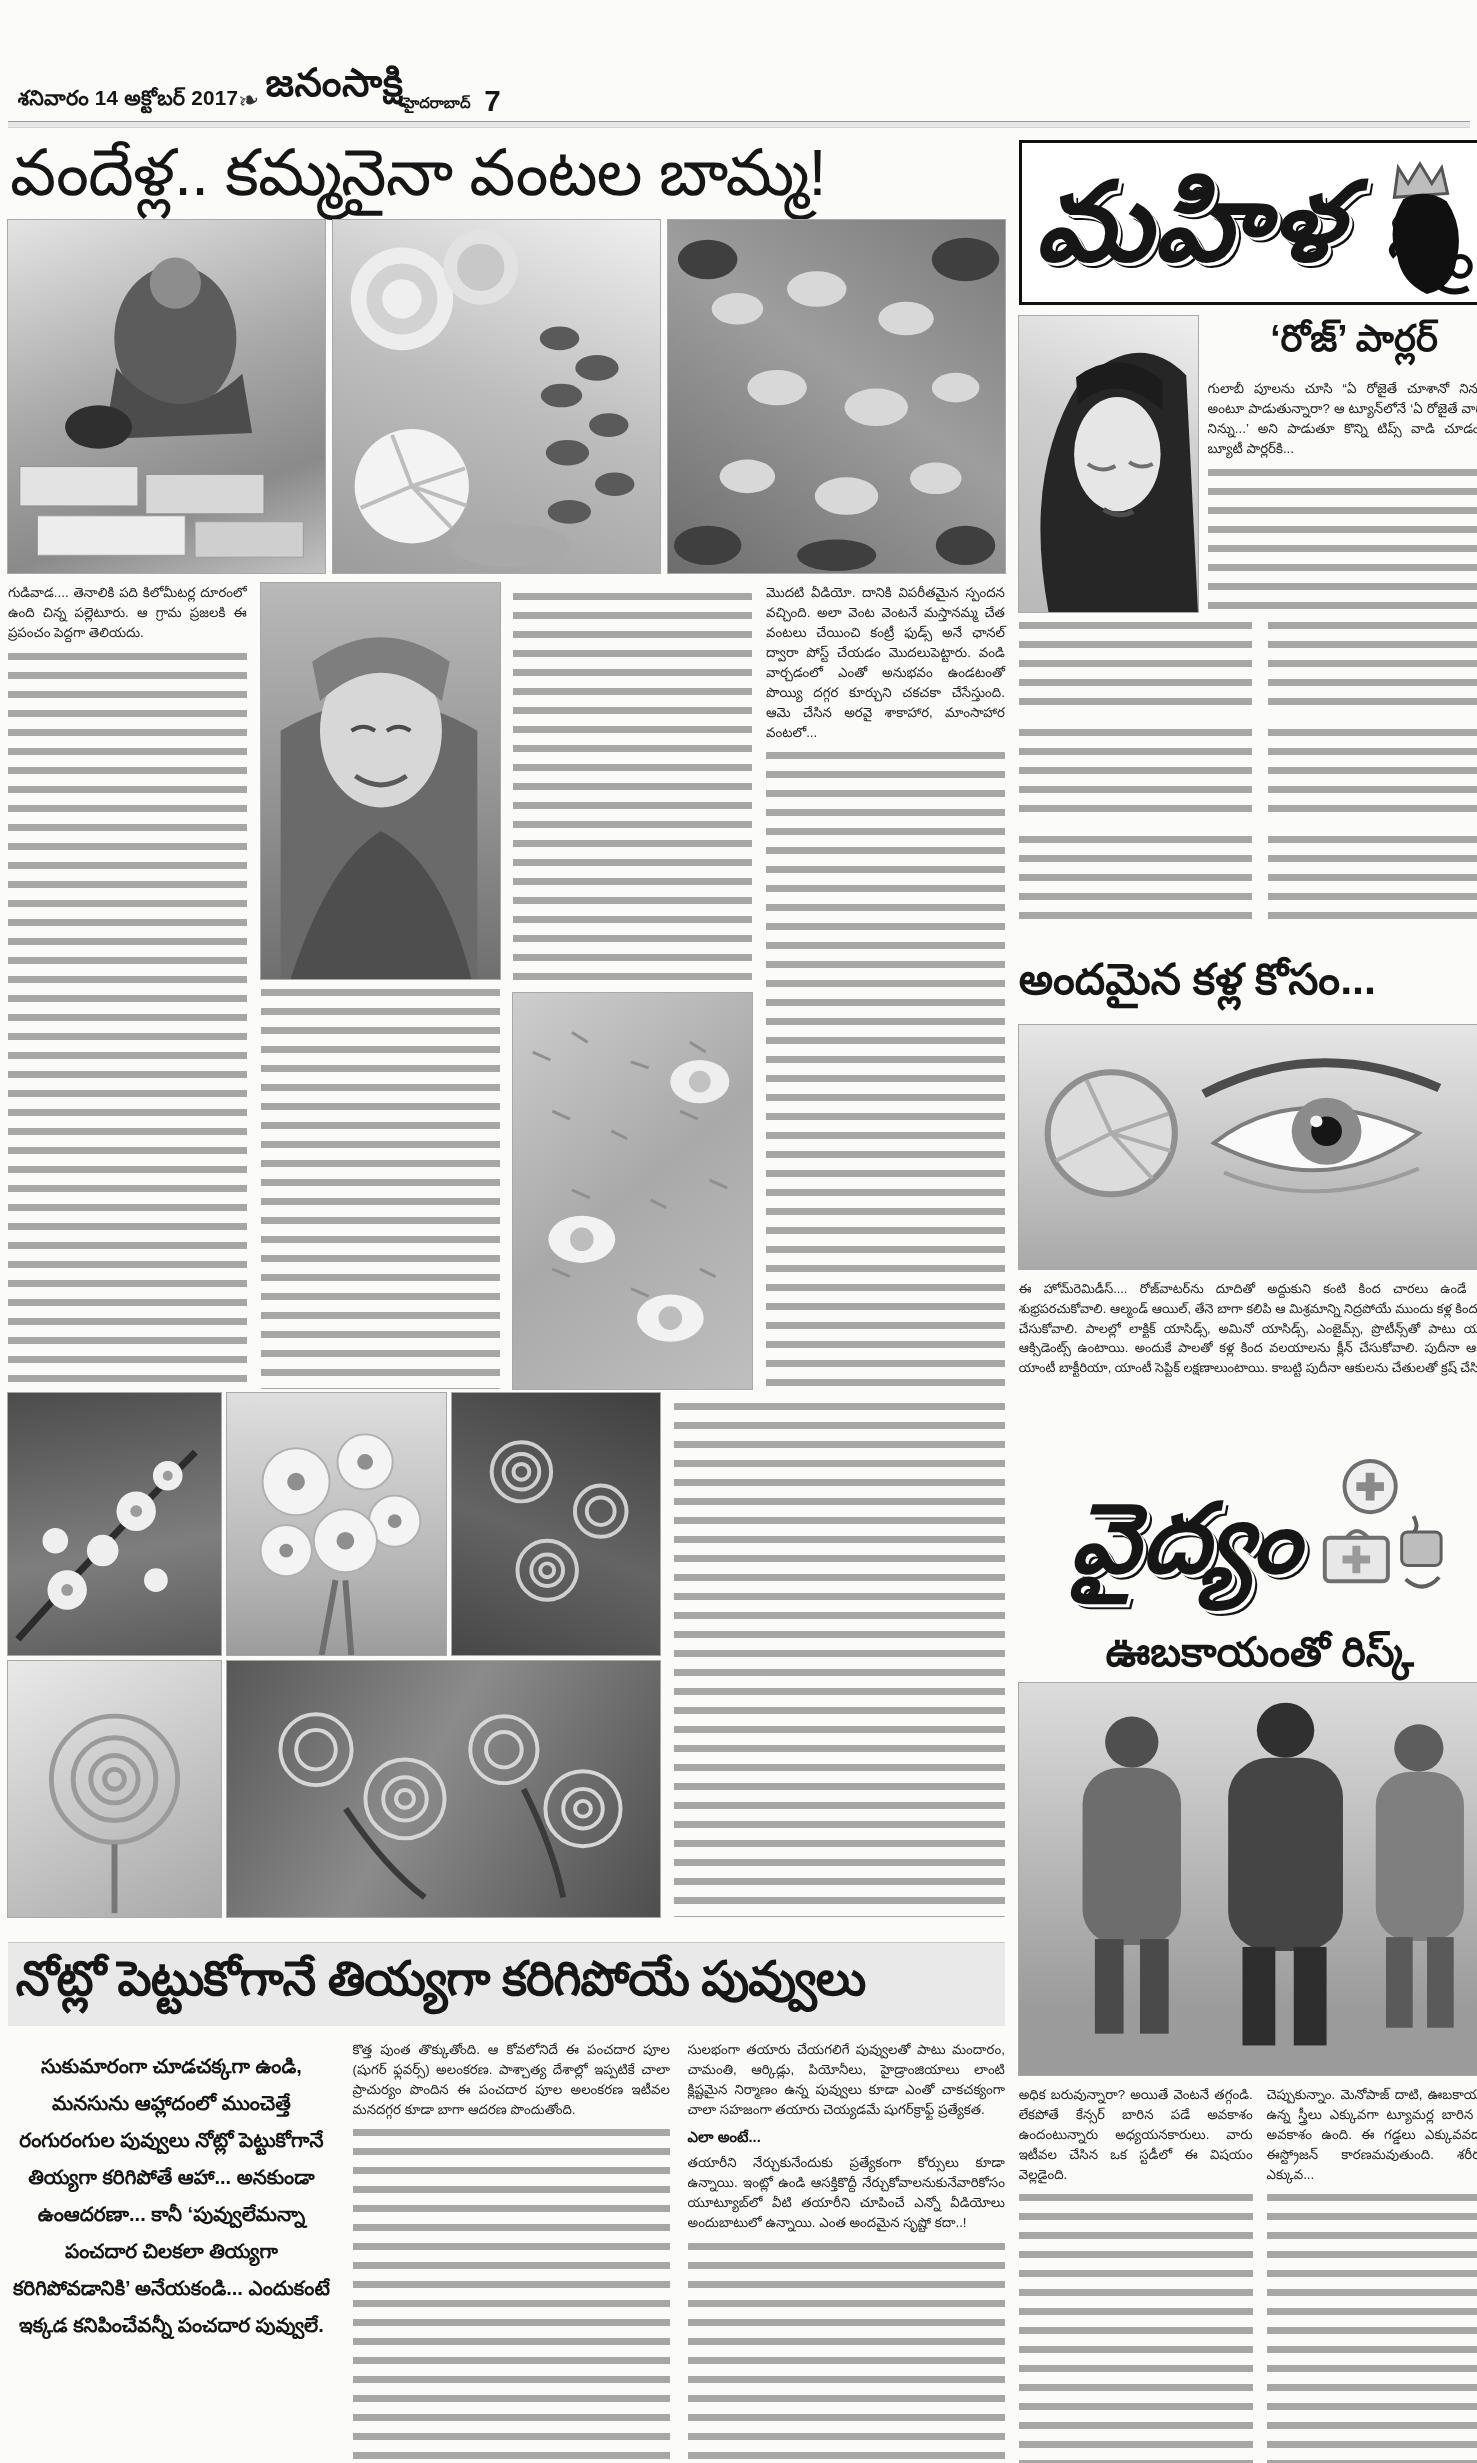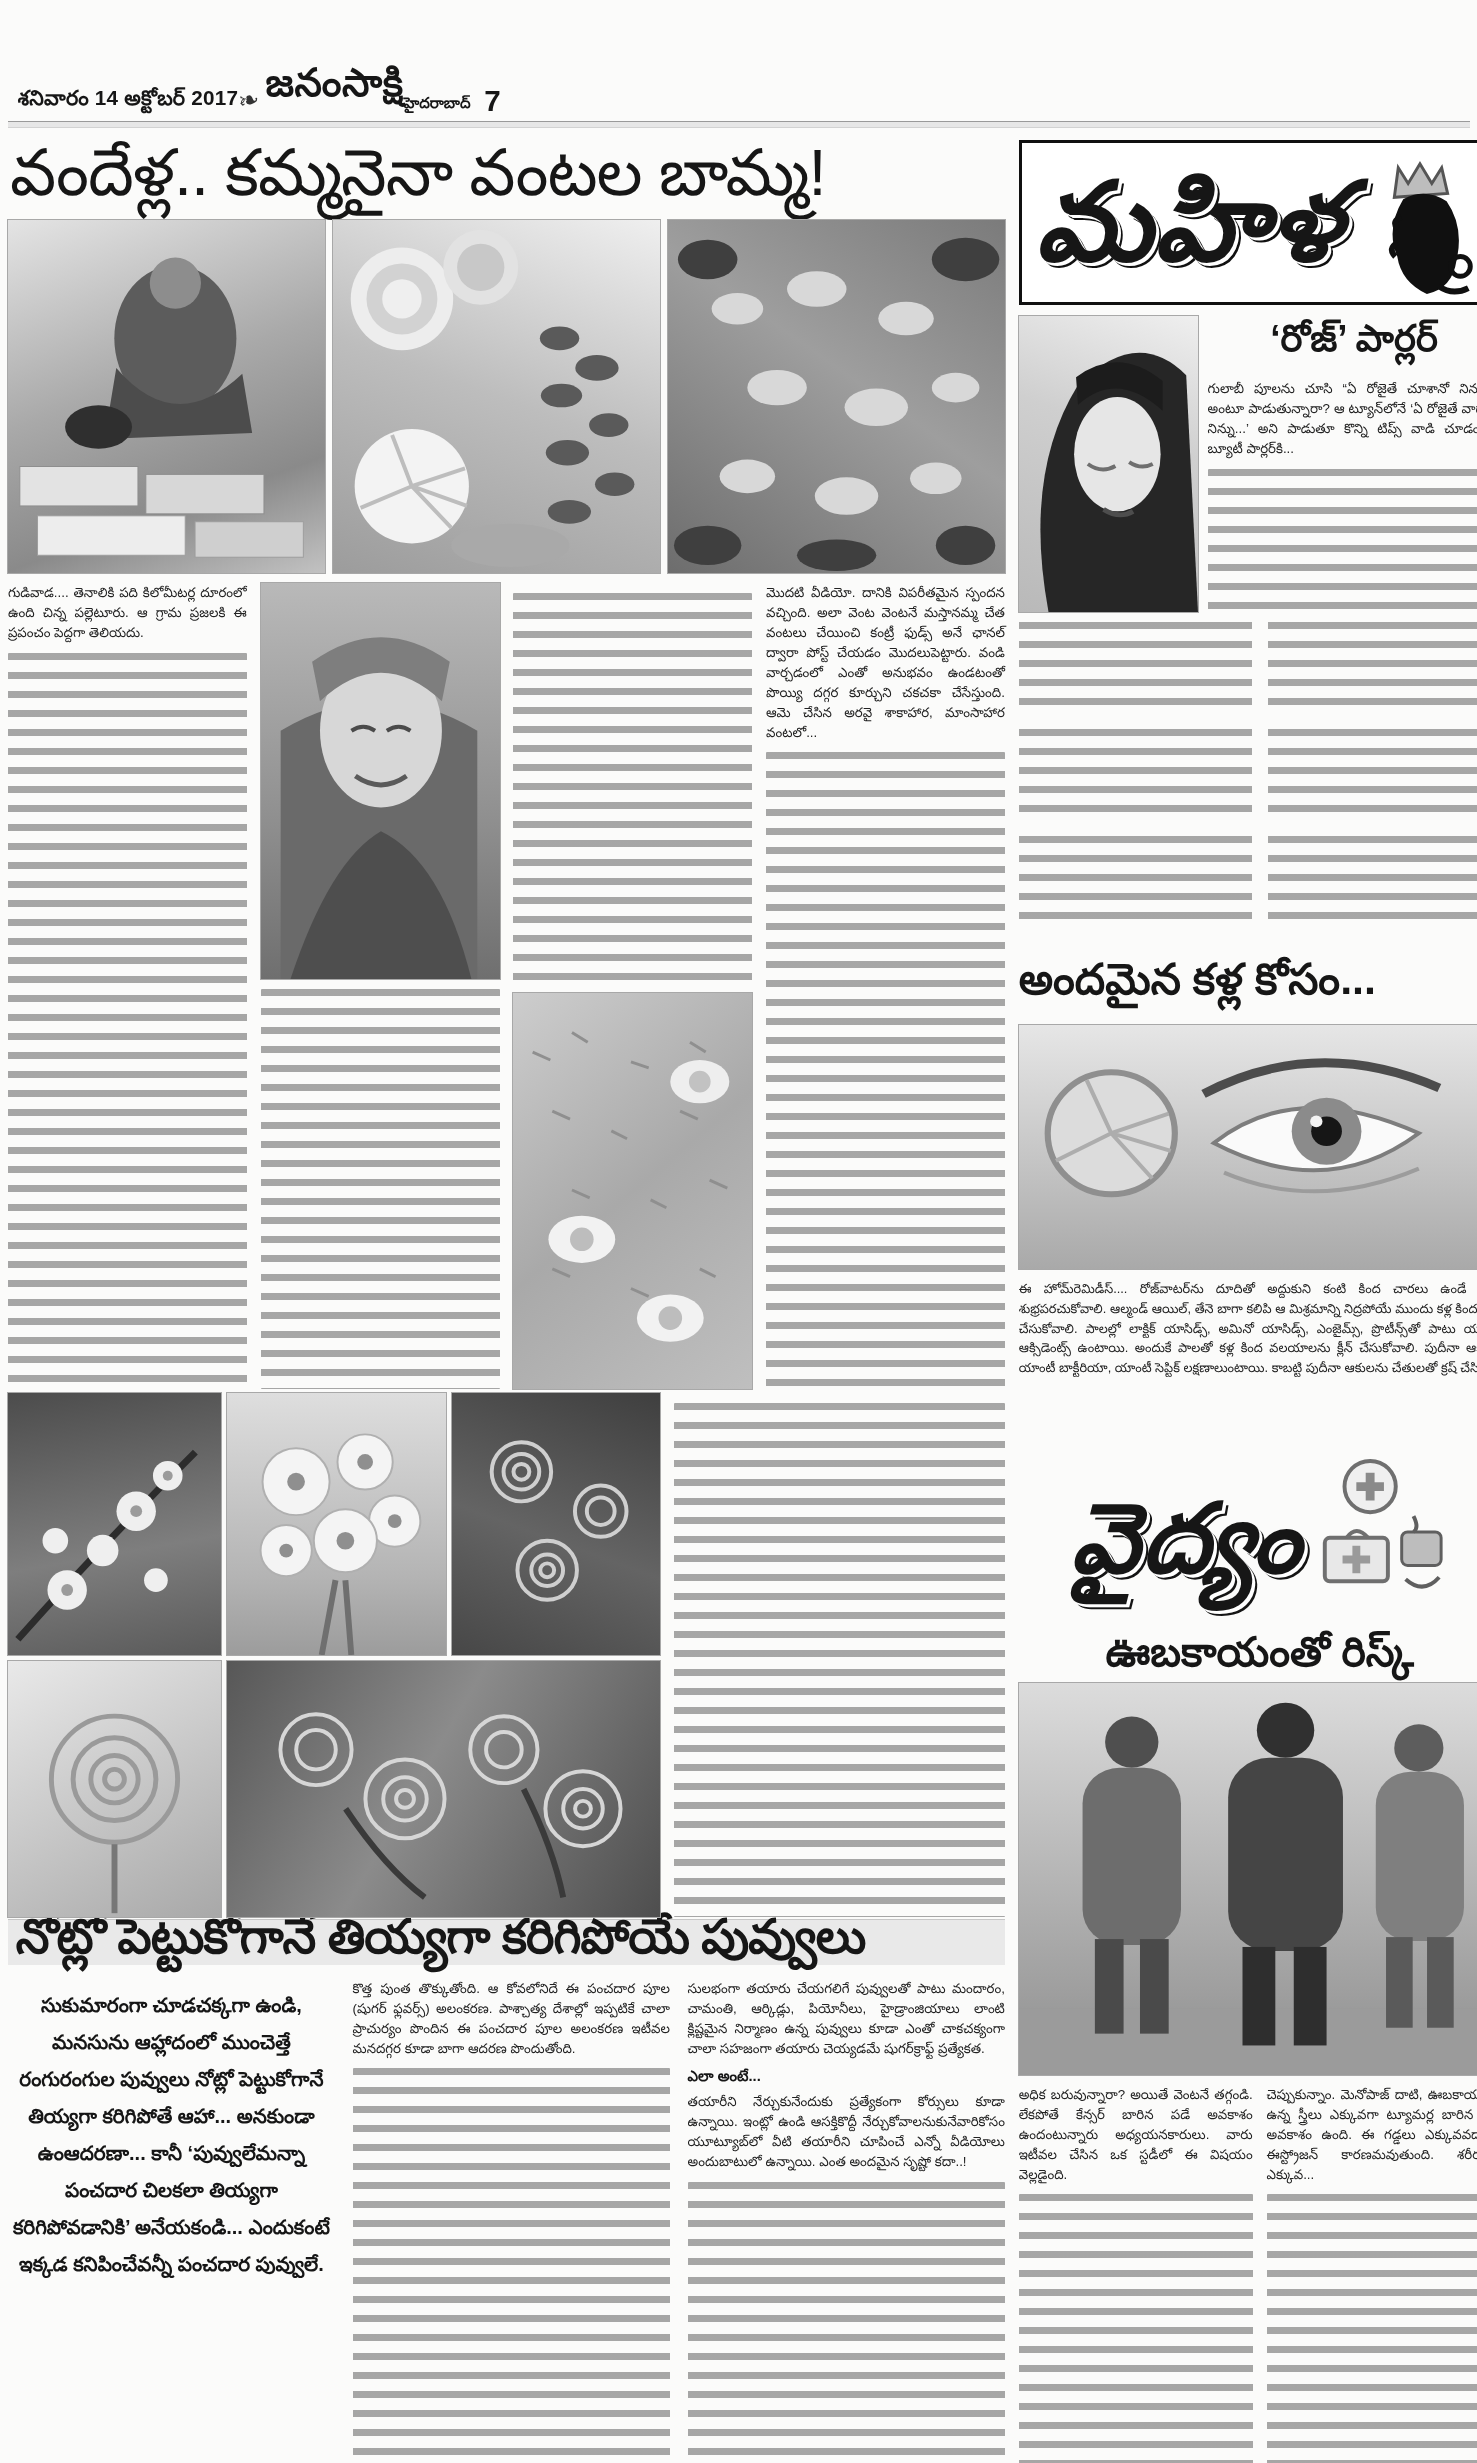--- a/index.html
+++ b/index.html
@@ -56,21 +56,21 @@
   .bottom-zone { display:flex; gap:13.8px; height:524px; margin-top:3.9px; }
   .montage { width:652px; flex:none; display:grid; gap:5.9px;
     grid-template-columns:213px 219px 1fr; grid-template-rows:262px 1fr; }
   .mt1 { background:linear-gradient(170deg,#4c4c4c,#7e7e7e 60%,#5a5a5a); }
   .mt2 { background:linear-gradient(180deg,#dedede,#b4b4b4 70%,#9c9c9c); }
   .mt3 { background:linear-gradient(200deg,#3f3f3f,#646464 55%,#474747); }
   .mt4 { background:linear-gradient(150deg,#e9e9e9,#c2c2c2 60%,#a8a8a8); }
   .mt5 { grid-column:2 / span 2; background:linear-gradient(120deg,#575757,#8b8b8b 45%,#4e4e4e); }
   .bz-col { flex:1; display:flex; flex-direction:column; }
 
-  .flowers-band { margin-top:2px; height:46px; background:#e9e9e9; border-top:1px solid #c7c7c7;
+  .flowers-band { margin-top:25px; height:84px; background:#e9e9e9; border-top:1px solid #c7c7c7;
     display:flex; align-items:center; padding:0 7.9px; }
   .flowers-band h2 { font-size:48px; font-weight:900; letter-spacing:-1px; white-space:nowrap; }
 
   .flowers-body { display:flex; gap:17.7px; height:493px; padding-top:13.8px; }
   .f-intro { width:327px; flex:none; font-size:20px; font-weight:bold; line-height:1.85;
     text-align:center; padding-top:7.9px; }
   .subhead { font-size:14.8px; font-weight:bold; margin:9.9px 0 3.9px 0; }
 
   
   .mahila { border:3.9px solid #101010; height:165px; display:flex; align-items:center;

